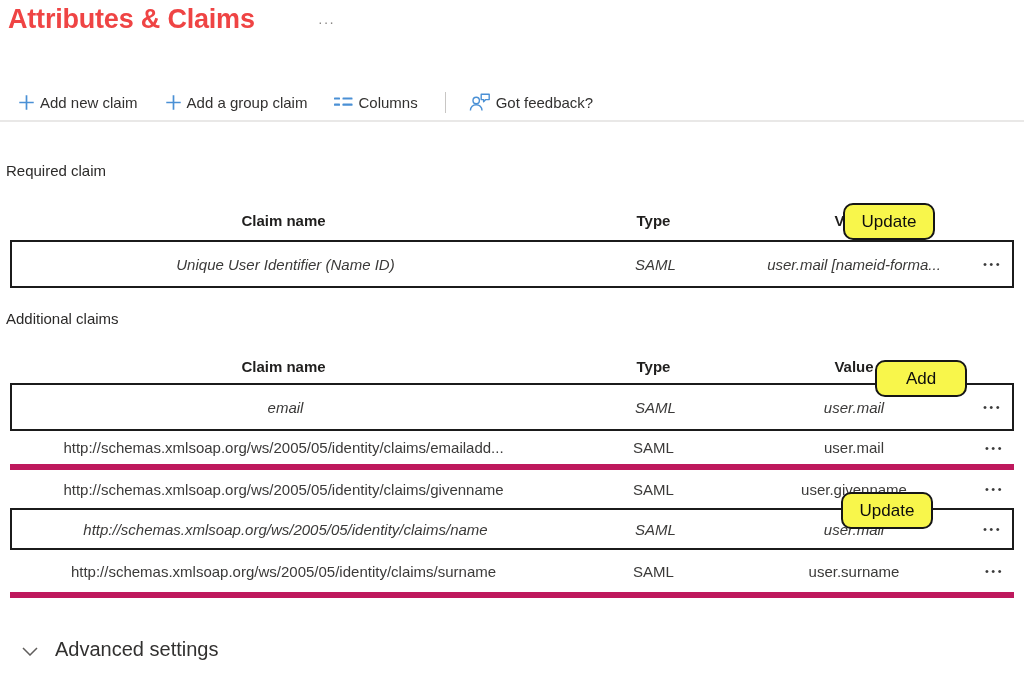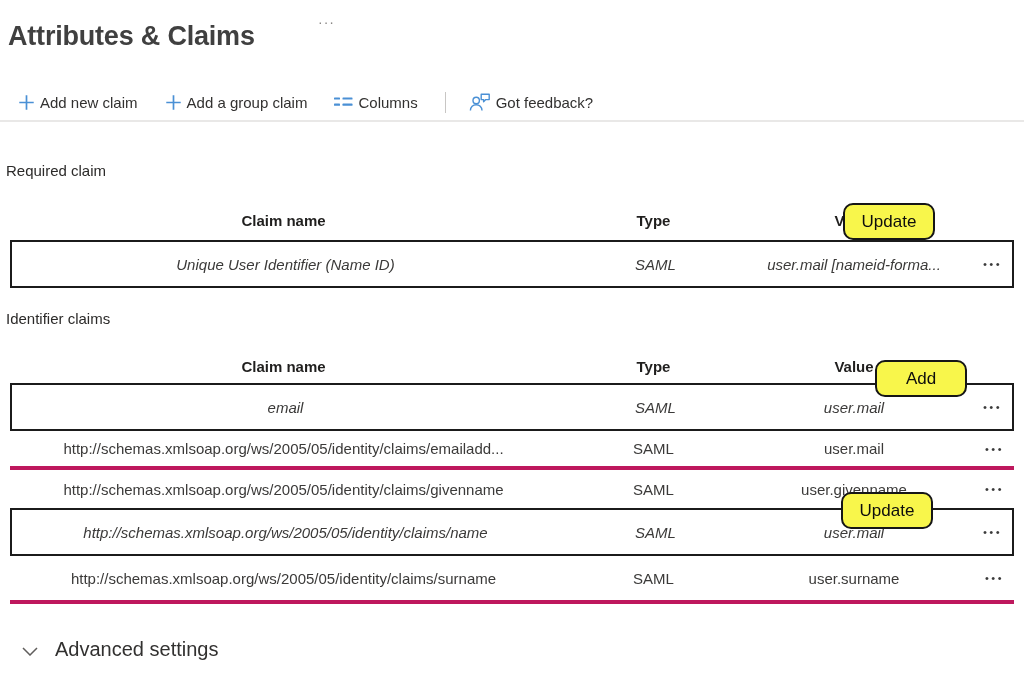--- a/index.html
+++ b/index.html
@@ -3,22 +3,22 @@
 <meta charset="utf-8">
 <style>
   html,body{margin:0;padding:0;}
   body{
     width:1024px;height:673px;position:relative;overflow:hidden;
     background:#ffffff;color:#323130;
     font-family:"Liberation Sans", sans-serif;
   }
   
   .page-title{
-    position:absolute;left:8px;top:21px;
-    font-size:27px;font-weight:700;color:#404040;letter-spacing:-0.2px;
+    position:absolute;left:8px;top:4px;
+    font-size:27px;font-weight:700;color:#ef4444;letter-spacing:-0.2px;
   }
   .title-menu{
     position:absolute;left:318px;top:14px;
     font-size:14px;color:#8a8886;letter-spacing:1px;cursor:pointer;
   }
   
   .toolbar{
     position:absolute;left:18px;top:87px;height:30px;
     display:flex;align-items:center;font-size:15px;color:#323130;
   }
@@ -43,22 +43,22 @@
     position:absolute;left:10px;width:1004px;height:28px;
     font-weight:700;font-size:15px;color:#201f1e;
   }
   #req-thead{top:206px;}
   #add-thead{top:352px;}
   .rows{position:absolute;left:10px;width:1004px;}
   #req-rows{top:240px;}
   #add-rows{top:383px;}
   .trow{font-size:15px;color:#3b3a39;cursor:pointer;background:#fff;}
   .trow.boxed{border:2px solid #1b1b1b;font-style:italic;}
-  .trow.rule{border-bottom:4px solid #be185d;}
-  .h48{height:48px;}.h39{height:39px;}.h38{height:38px;}.h42{height:48px;}
+  .trow.rule{border-bottom:6px solid #be185d;}
+  .h48{height:48px;}.h39{height:39px;}.h38{height:38px;}.h42{height:42px;}
   .cell-name{white-space:nowrap;overflow:hidden;}
   .cell-type,.cell-value{white-space:nowrap;overflow:hidden;}
   .row-menu{
     justify-self:end;font-size:11px;letter-spacing:2.5px;color:#3a3a3a;
     cursor:pointer;padding:2px 0 2px 6px;user-select:none;
   }
   
   .callout{
     position:absolute;width:92px;height:37px;z-index:5;
     background:#f8f64b;border:2.5px solid #161616;border-radius:10px;
@@ -132,21 +132,21 @@
 </div>
 <div id="req-rows" class="rows">
   <div class="trow boxed h48">
     <span class="cell-name">Unique User Identifier (Name ID)</span>
     <span class="cell-type">SAML</span>
     <span class="cell-value">user.mail [nameid-forma...</span>
     <span class="row-menu">•••</span>
   </div>
 </div>
 
-<div id="add-heading" class="section-heading">Identifier claims</div>
+<div id="add-heading" class="section-heading">Additional claims</div>
 <div id="add-thead" class="thead">
   <span>Claim name</span>
   <span>Type</span>
   <span>Value</span>
   <span></span>
 </div>
 <div id="add-rows" class="rows">
   <div class="trow boxed h48">
     <span class="cell-name">email</span>
     <span class="cell-type">SAML</span>

